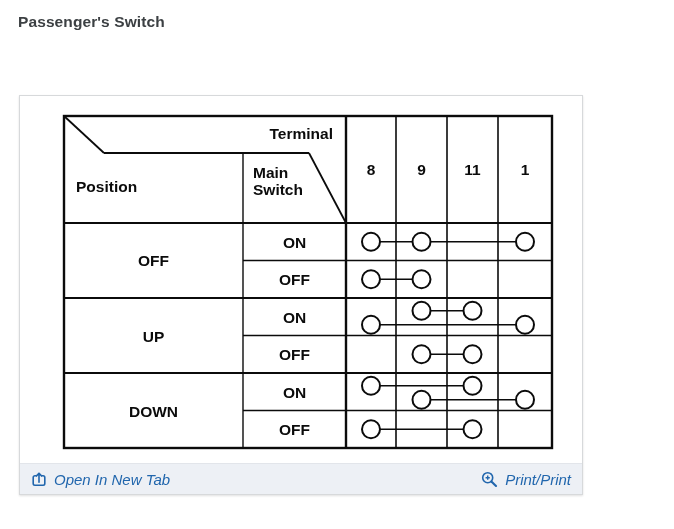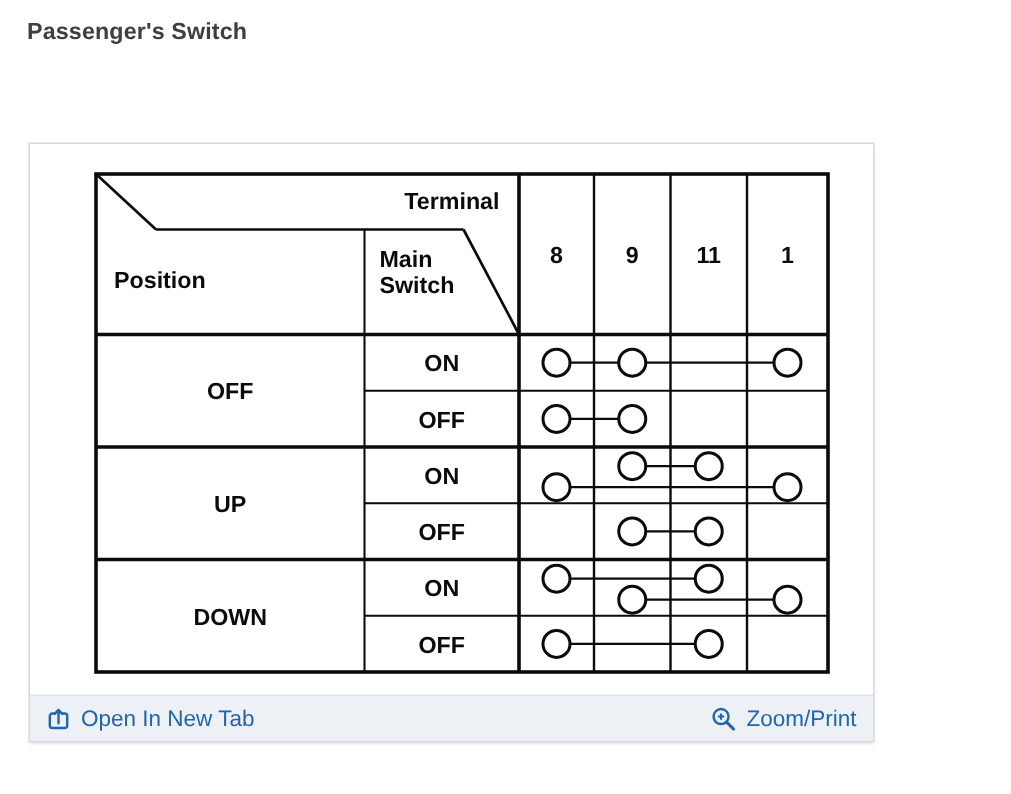--- a/index.html
+++ b/index.html
@@ -52,20 +52,21 @@
   }
   .footer-link {
     display: inline-flex;
     align-items: center;
     gap: 7px;
     color: #2166ad;
     font-size: 15px;
     text-decoration: none;
     cursor: pointer;
     line-height: 1;
+    font-style: italic;
   }
   .footer-link svg { display: block; }
   
   .tbl-txt {
     font-family: "Liberation Sans", sans-serif;
     font-weight: 700;
     font-size: 15.5px;
     fill: #0b0b0b;
   }
 </style>
@@ -161,18 +162,18 @@
           <path d="M8 11.2 V2.4 M5.5 4.9 L8 2.3 L10.5 4.9" fill="none" stroke="#2166ad" stroke-width="1.6" stroke-linecap="round" stroke-linejoin="round"></path>
         </svg>
         <span>Open In New Tab</span>
       </a>
       <a class="footer-link">
         <svg width="17" height="17" viewBox="0 0 17 17">
           <circle cx="6.7" cy="6.7" r="5" fill="none" stroke="#2166ad" stroke-width="1.6"></circle>
           <path d="M6.7 4.6 V8.8 M4.6 6.7 H8.8" stroke="#2166ad" stroke-width="1.4"></path>
           <path d="M10.4 10.4 L15 15" stroke="#2166ad" stroke-width="2.1" stroke-linecap="round"></path>
         </svg>
-        <span>Zoom/Print</span>
+        <span>Print/Print</span>
       </a>
     </div>
 
   </div>
 </div>
 
 </body></html>

